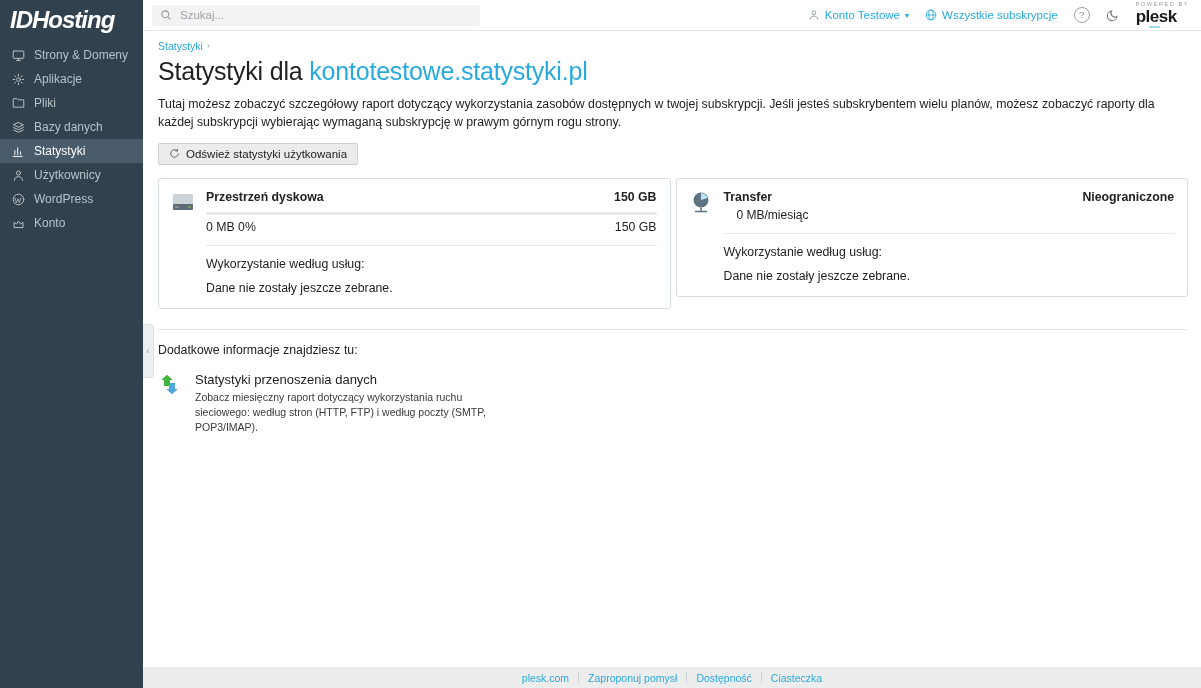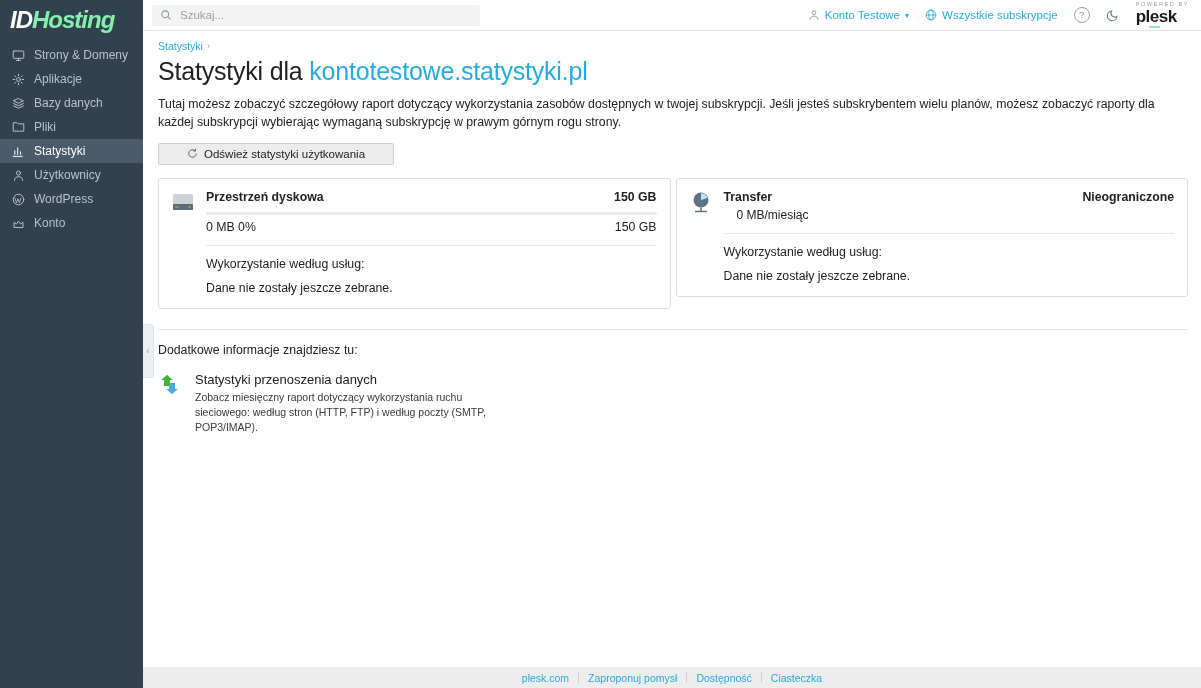--- a/index.html
+++ b/index.html
@@ -11,21 +11,21 @@
   
   .sidebar{
     position:absolute;left:0;top:0;bottom:0;width:143px;
     background:#32414e;color:#b9c2c9;z-index:3;
   }
   .logo{
     padding:5px 10px 4px 10px;font-size:24px;font-weight:800;font-style:italic;
     letter-spacing:-1px;line-height:30px;white-space:nowrap;
   }
   .logo .id{color:#ffffff;}
-  .logo .hosting{color:#86efac;}
+  .logo .hosting{color:#ffffff;}
   .nav{margin-top:4px;}
   .nav-item{
     display:flex;align-items:center;gap:9px;
     padding:5px 16px 5px 12px;font-size:12px;cursor:pointer;color:#b9c2c9;
   }
   .nav-item.active{background:#4a5c6c;color:#ffffff;}
   .nav-item svg{flex:0 0 auto;stroke:currentColor;fill:none;stroke-width:1.2;stroke-linecap:round;stroke-linejoin:round;}
   .nav-item span{white-space:nowrap;}
   
   .collapse-handle{
@@ -72,21 +72,21 @@
     padding:9px 13px 0 15px;box-sizing:border-box;overflow:hidden;
   }
   .breadcrumb{font-size:10.5px;color:#28aade;display:flex;align-items:center;gap:4px;}
   .breadcrumb .bc-link{cursor:pointer;}
   .breadcrumb .bc-sep{color:#9aa2a8;font-size:9px;}
   .page-title{font-size:25px;font-weight:400;color:#222;margin:5px 0 9px 0;letter-spacing:-0.2px;}
   .page-title .title-link{color:#28aade;cursor:pointer;}
   .page-desc{font-size:12.3px;color:#222;line-height:1.5;margin:0 0 11px 0;}
   .btn{
     display:inline-flex;align-items:center;gap:6px;background:#ececec;
-    border:1px solid #cfcfcf;border-radius:2px;padding:4px 28px;
+    border:1px solid #cfcfcf;border-radius:2px;padding:4px 10px;
     font-size:11.5px;color:#222;cursor:pointer;font-family:"Liberation Sans",sans-serif;
   }
   .btn svg{stroke:#555;fill:none;stroke-width:1.3;}
   
   .cards{display:flex;gap:5px;margin-top:13px;align-items:flex-start;}
   .card{
     flex:1;border:1px solid #d9dee2;border-radius:3px;padding:11px 13px 13px 11px;
     display:flex;gap:10px;box-sizing:border-box;background:#fff;
   }
   .card-body{flex:1;min-width:0;}
@@ -137,31 +137,31 @@
           <line x1="12.5" y1="8" x2="14.5" y2="8"></line>
           <line x1="3.4" y1="3.4" x2="4.8" y2="4.8"></line>
           <line x1="11.2" y1="11.2" x2="12.6" y2="12.6"></line>
           <line x1="3.4" y1="12.6" x2="4.8" y2="11.2"></line>
           <line x1="11.2" y1="4.8" x2="12.6" y2="3.4"></line>
         </svg>
       <span>Aplikacje</span>
     </div>
     <div class="nav-item">
       <svg width="13" height="13" viewBox="0 0 16 16">
+          <path d="M1.5 4.5v8h13v-9h-7l-1.5-1.5h-3.5z"></path>
+        </svg>
+      <span>Pliki</span>
+    </div>
+    <div class="nav-item">
+      <svg width="13" height="13" viewBox="0 0 16 16">
           <path d="M8 2 14 4.8 8 7.6 2 4.8z"></path>
           <polyline points="2,8 8,10.8 14,8"></polyline>
           <polyline points="2,11 8,13.8 14,11"></polyline>
         </svg>
       <span>Bazy danych</span>
-    </div>
-    <div class="nav-item">
-      <svg width="13" height="13" viewBox="0 0 16 16">
-          <path d="M1.5 4.5v8h13v-9h-7l-1.5-1.5h-3.5z"></path>
-        </svg>
-      <span>Pliki</span>
     </div>
     <div class="nav-item active">
       <svg width="13" height="13" viewBox="0 0 16 16">
           <line x1="3.5" y1="11.5" x2="3.5" y2="7"></line>
           <line x1="7" y1="11.5" x2="7" y2="3.5"></line>
           <line x1="10.5" y1="11.5" x2="10.5" y2="8.5"></line>
           <line x1="1.5" y1="14" x2="12.5" y2="14"></line>
         </svg>
       <span>Statystyki</span>
     </div>

